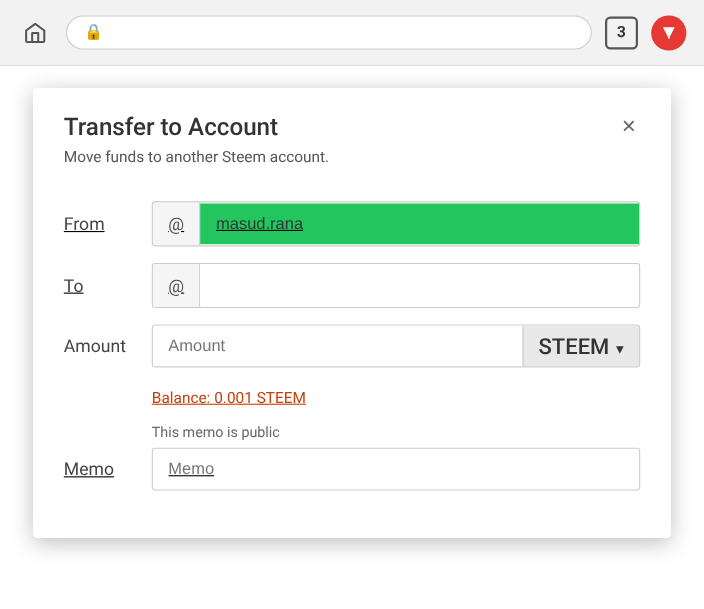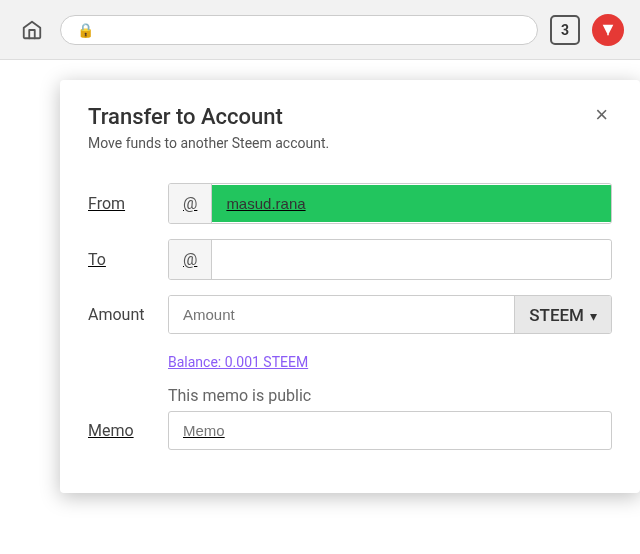--- a/index.html
+++ b/index.html
@@ -85,21 +85,21 @@
       font-size: 16px;
     }
 
     
     .page-area {
       background: #fff;
       height: 494px;
       position: relative;
       display: flex;
       align-items: flex-start;
-      justify-content: flex-end;
+      justify-content: center;
       padding-top: 20px;
     }
 
     
     .modal {
       background: #fff;
       border-radius: 4px;
       box-shadow: 0 4px 20px rgba(0,0,0,0.25);
       width: 580px;
       padding: 24px 28px 28px 28px;
@@ -202,40 +202,40 @@
       font-size: 15px;
       outline: none;
       color: #aaa;
     }
 
     .currency-select {
       background: #e8e8e8;
       border: none;
       border-left: 1px solid #ccc;
       padding: 6px 14px;
-      font-size: 17px;
+      font-size: 20px;
       font-weight: 500;
       color: #333;
       cursor: pointer;
       display: flex;
       align-items: center;
       gap: 6px;
     }
 
     .balance-link {
-      color: #8b5cf6;
+      color: #c2410c;
       font-size: 14px;
       text-decoration: underline;
       margin-left: 80px;
       margin-bottom: 16px;
       display: block;
     }
 
     .memo-note {
-      font-size: 16px;
+      font-size: 13px;
       color: #666;
       margin-left: 80px;
       margin-bottom: 6px;
     }
 
     .memo-input {
       flex: 1;
       border: 1px solid #ccc;
       border-radius: 3px;
       padding: 10px 14px;

